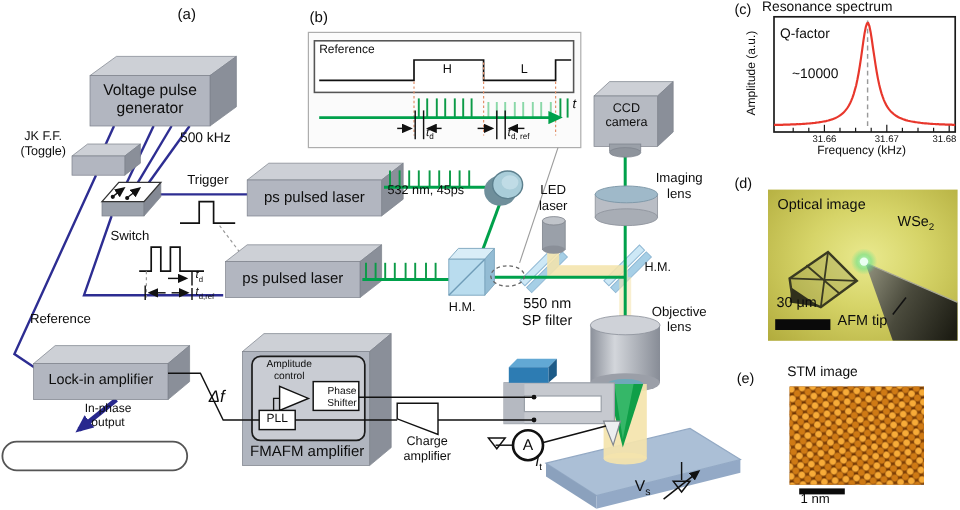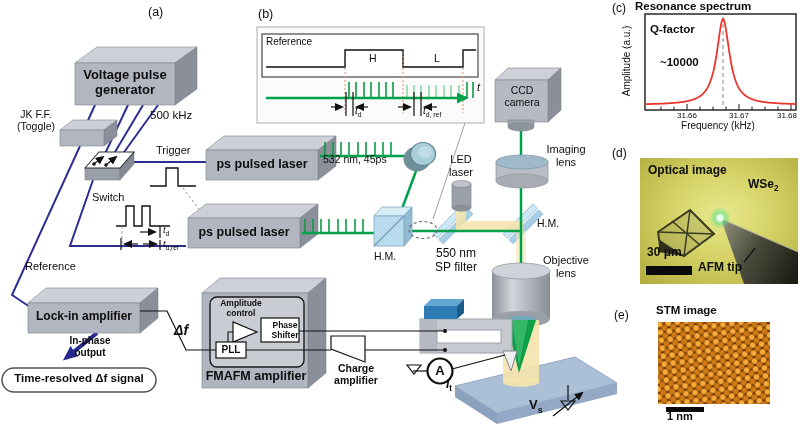--- a/index.html
+++ b/index.html
@@ -12,21 +12,21 @@
   #stm-photo{left:658px;top:322px;width:112px;height:82px;overflow:hidden;}
   #stm-pat{position:absolute;left:-16px;top:-16px;right:-16px;bottom:-16px;transform:rotate(-7deg);
       background-color:#7c3e06;
       background-image:
         radial-gradient(circle,#f7ab38 2.3px,rgba(247,171,56,0) 3.4px),
         radial-gradient(circle,#cf7a14 2.3px,rgba(207,122,20,0) 3.4px),
         repeating-linear-gradient(180deg,rgba(80,35,0,0.35) 0 1px,rgba(0,0,0,0) 1px 8px);
       background-size:9px 8px,9px 8px,auto;
       background-position:0 0,4.5px 4px,0 0;}
   .lb{position:absolute;white-space:pre-line;line-height:1.18;color:#0d0d0d;}
-  .b{font-weight:700}.c{text-align:center}.i{font-style:italic}
+  .b{font-weight:400}.c{text-align:center}.i{font-style:italic}
   .lb sub{font-size:68%;}
   .rot{transform:rotate(-90deg);}
 </style>
 </head>
 <body>
 <div id="fig">
 
 <div class="photo" id="optical-photo"></div>
 <div class="photo" id="stm-photo">
       <div id="stm-pat"></div>
@@ -350,21 +350,20 @@
 <div class="lb" style="left:156px;top:144px;font-size:11px">Trigger</div>
 <div class="lb c b" style="left:208px;top:157px;width:108px;font-size:12.5px">ps pulsed laser</div>
 <div class="lb" style="left:323px;top:153px;font-size:10.5px">532 nm, 45ps</div>
 <div class="lb c b" style="left:190px;top:225px;width:108px;font-size:12.5px">ps pulsed laser</div>
 <div class="lb" style="left:163px;top:224px;font-size:9.5px"><span class="i">t</span><sub>d</sub></div>
 <div class="lb" style="left:163px;top:238px;font-size:9.5px"><span class="i">t</span><sub>d,ref</sub></div>
 <div class="lb" style="left:25px;top:260px;font-size:11px">Reference</div>
 <div class="lb c b" style="left:31px;top:309px;width:106px;font-size:12px">Lock-in amplifier</div>
 <div class="lb c b" style="left:64px;top:335px;width:52px;font-size:10px">In-phase
 output</div>
-<div class="lb c b" style="left:4px;top:372px;width:150px;font-size:11.5px">Time-resolved Δf signal</div>
 <div class="lb b i" style="left:174px;top:322px;font-size:14px">Δf</div>
 <div class="lb c b" style="left:196px;top:369px;width:120px;font-size:12.5px">FMAFM amplifier</div>
 <div class="lb c b" style="left:212px;top:298px;width:58px;font-size:8.5px">Amplitude
 control</div>
 <div class="lb c b" style="left:262px;top:320px;width:46px;font-size:8.5px">Phase
 Shifter</div>
 <div class="lb c b" style="left:217px;top:344px;width:28px;font-size:10px">PLL</div>
 <div class="lb c b" style="left:329px;top:362px;width:54px;font-size:10.5px">Charge
 amplifier</div>
 <div class="lb c" style="left:441px;top:153px;width:40px;font-size:11px">LED

